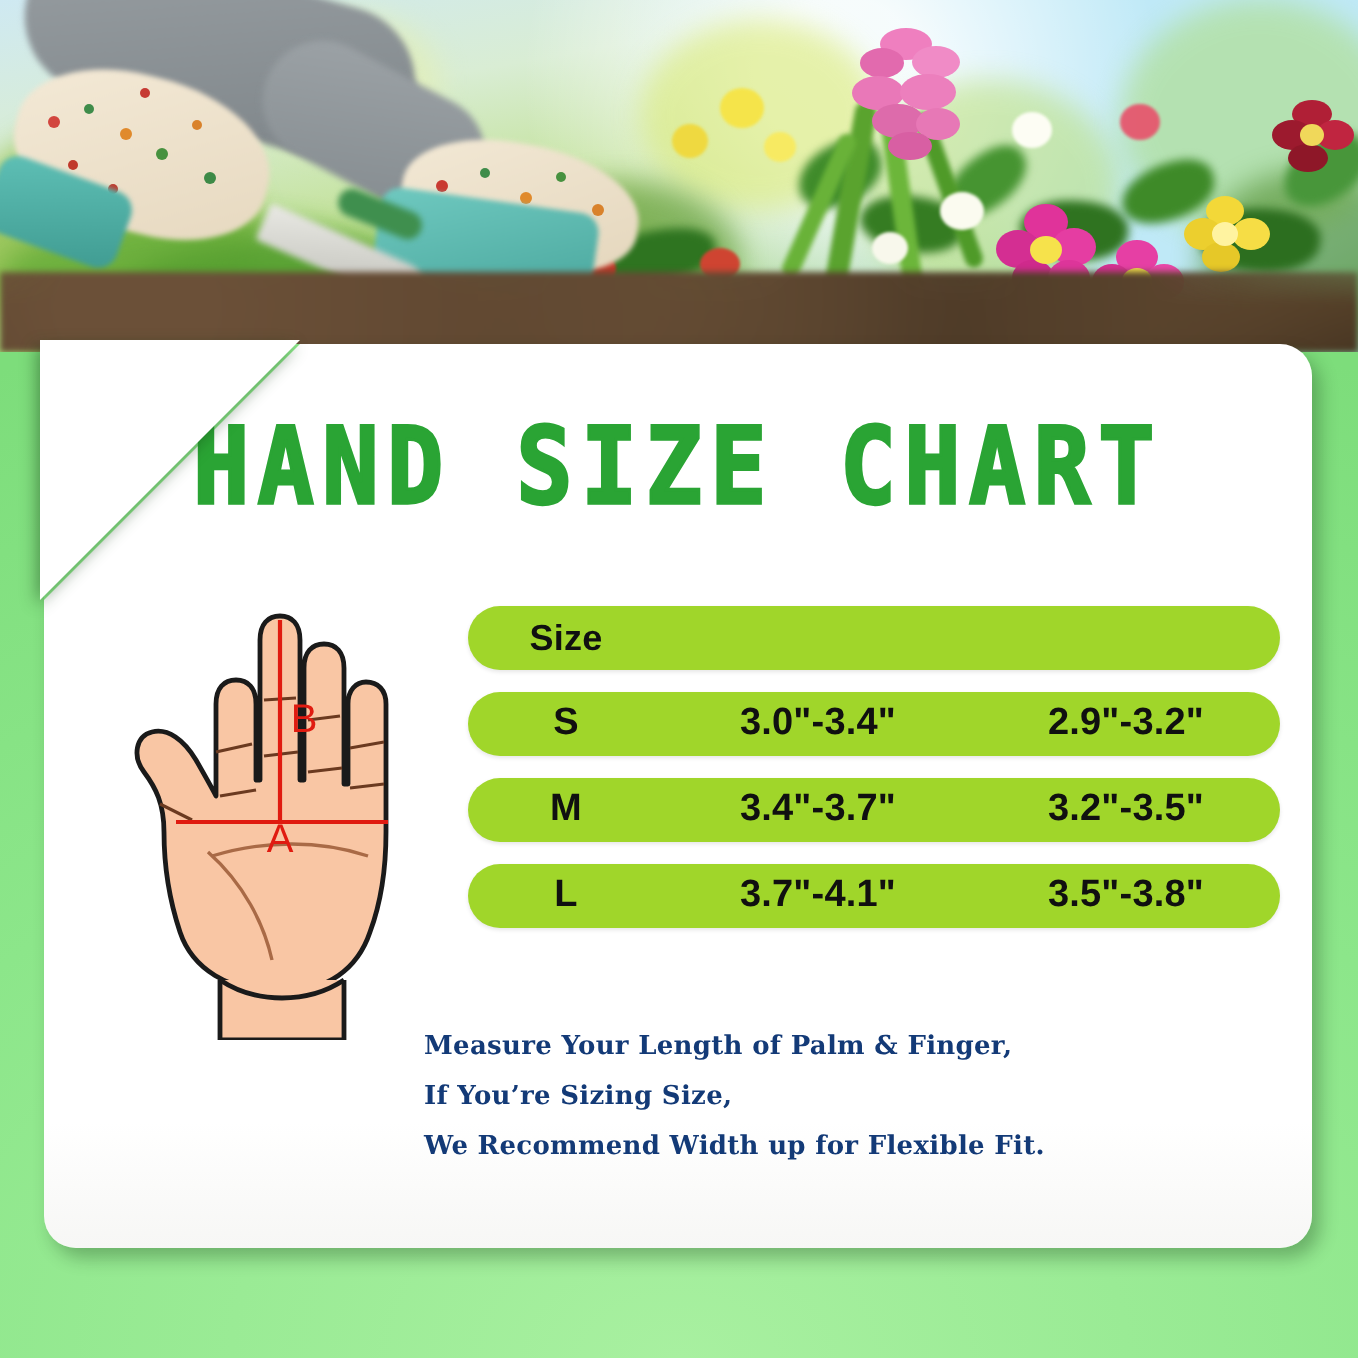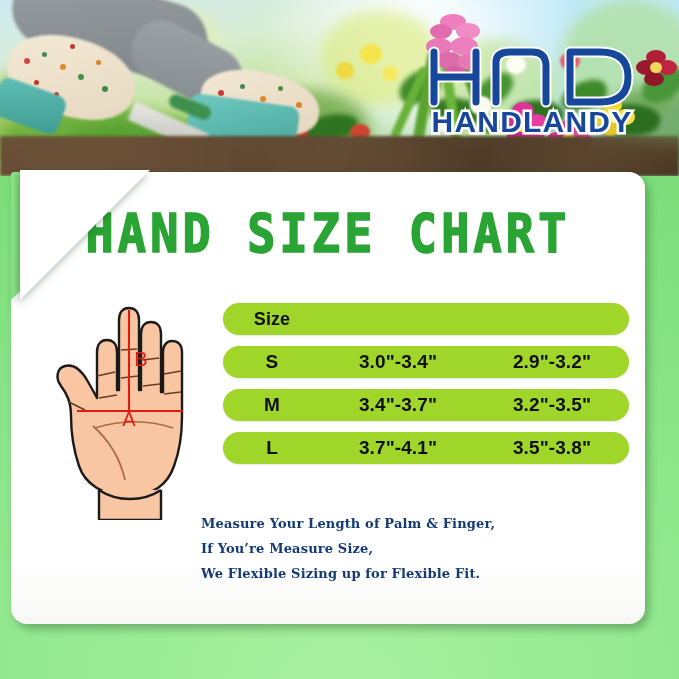--- a/index.html
+++ b/index.html
@@ -65,21 +65,21 @@
 
   
   .logo{
     position:absolute;left:424px;top:44px;width:216px;height:92px;
     z-index:8;
   }
   .logo svg{display:block;}
 
   
   .card{
-    position:absolute;left:11px;top:172px;width:634px;height:452px;
+    position:absolute;left:22px;top:172px;width:634px;height:452px;
     background:linear-gradient(180deg,#ffffff 0%,#ffffff 86%,#f7f7f5 100%);
     border-radius:4px 16px 16px 16px;
     box-shadow:4px 5px 9px rgba(20,60,20,.33);
     overflow:hidden;
     z-index:5;
   }
   
   .card-cut{
     position:absolute;left:-2px;top:-2px;
     width:0;height:0;
@@ -265,35 +265,20 @@
 
     <div class="glove" style="left:188px;top:100px;width:110px;height:44px;background:linear-gradient(160deg,#6fc9c0,#4aa79d);transform:rotate(8deg);border-radius:10px;"></div>
     <div class="glove" style="left:-6px;top:86px;width:70px;height:40px;background:linear-gradient(160deg,#5fc0b6,#3f9b91);transform:rotate(20deg);border-radius:10px;"></div>
 
     <div class="arm" style="left:128px;top:118px;width:86px;height:20px;background:linear-gradient(160deg,#e9e9e4,#bdbdb6);transform:rotate(24deg);border-radius:4px 20px 20px 4px;"></div>
     <div class="arm" style="left:168px;top:100px;width:44px;height:14px;background:#3f8f4e;transform:rotate(22deg);border-radius:7px;"></div>
 
     <div class="soil"></div>
   </div>
 
-  <div class="logo">
-    <svg width="216" height="92" viewBox="0 0 216 92" xmlns="http://www.w3.org/2000/svg">
-      <g fill="none" stroke="#ffffff" stroke-width="11" stroke-linejoin="round" stroke-linecap="round">
-        <path d="M10 8 L10 58 M10 33 L52 33 M52 8 L52 58"></path>
-        <path d="M72 58 L72 18 Q72 8 86 8 L108 8 Q122 8 122 22 L122 58"></path>
-        <path d="M146 8 L176 8 Q204 8 204 33 Q204 58 176 58 L146 58 Z"></path>
-      </g>
-      <g fill="none" stroke="#16479b" stroke-width="7" stroke-linejoin="round" stroke-linecap="round">
-        <path d="M10 8 L10 58 M10 33 L52 33 M52 8 L52 58"></path>
-        <path d="M72 58 L72 18 Q72 8 86 8 L108 8 Q122 8 122 22 L122 58"></path>
-        <path d="M146 8 L176 8 Q204 8 204 33 Q204 58 176 58 L146 58 Z"></path>
-      </g>
-      <text x="108" y="88" text-anchor="middle" font-family="Liberation Sans, sans-serif" font-size="30" font-weight="bold" letter-spacing="1.2" fill="#16479b" stroke="#ffffff" stroke-width="5" paint-order="stroke">HANDLANDY</text>
-    </svg>
-  </div>
 
   <div class="card">
     <div class="card-cut"></div>
 
     <div class="title">HAND SIZE CHART</div>
 
     <div class="hand-wrap">
       <svg width="190" height="230" viewBox="0 0 190 230" xmlns="http://www.w3.org/2000/svg">
 
         <path d="M96 206
@@ -388,20 +373,20 @@
           <span>3.7"-4.1"</span>
         </div>
         <div class="c2">
           <span>3.5"-3.8"</span>
         </div>
       </div>
     </div>
 
     <div class="note">
       <div>Measure Your Length of Palm &amp; Finger,</div>
-      <div>If You’re Measure Size,</div>
-      <div>We Flexible Sizing up for Flexible Fit.</div>
+      <div>If You’re Sizing Size,</div>
+      <div>We Recommend Width up for Flexible Fit.</div>
     </div>
   </div>
 
   <div class="dogear"></div>
 
 </div>
 
 </body></html>

